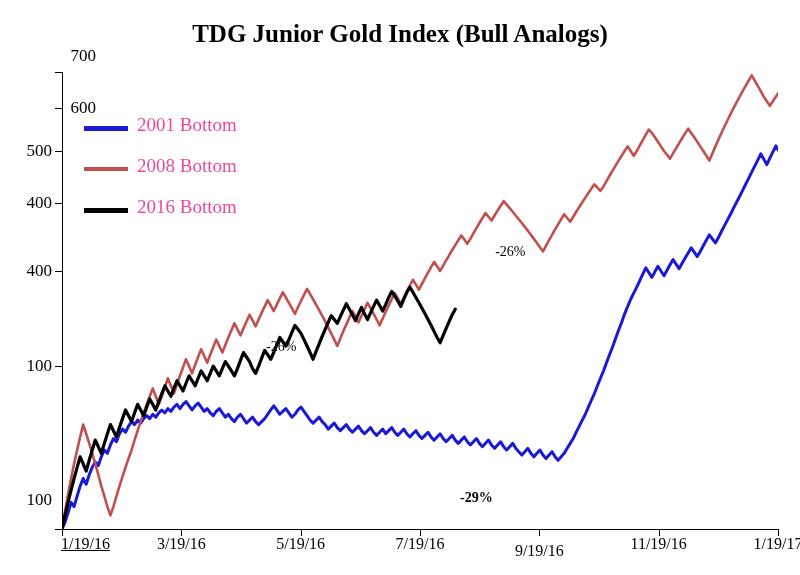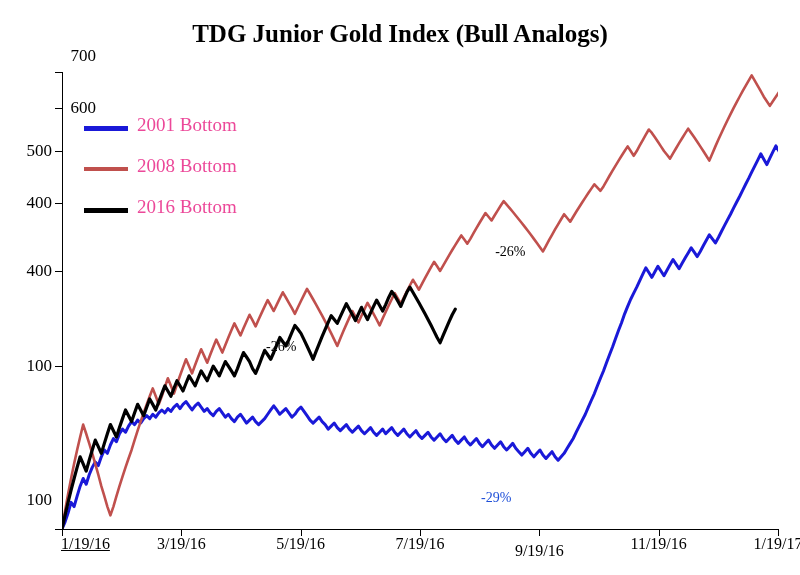--- a/index.html
+++ b/index.html
@@ -158,21 +158,21 @@
       <div class="x-label" style="left: 539.357px; top: 535px; margin-top: 7px;">9/19/16</div>
       <div class="x-tick" style="left: 539.357px; top: 529px;"></div>
       <div class="x-label" style="left: 658.643px; top: 535px;">11/19/16</div>
       <div class="x-tick" style="left: 658.643px; top: 529px;"></div>
       <div class="x-label" style="left: 778px; top: 535px;">1/19/17</div>
       <div class="x-tick" style="left: 778px; top: 529px;"></div>
     </div>
   <div id="annotations-layer">
       <div class="annot" style="left: 266.06px; top: 339.229px; color: rgb(0, 0, 0);">-26%</div>
       <div class="annot" style="left: 495.18px; top: 244.369px; color: rgb(0, 0, 0);">-26%</div>
-      <div class="annot" style="left: 481px; top: 490.297px; color: #1d4ed8;">-29%</div>
+      <div class="annot" style="left: 460px; top: 490.297px; color: #000000; font-weight: bold;">-29%</div>
     </div>
 
   <div class="legend">
     <div class="legend-row">
       <div class="legend-swatch" id="sw0" style="background: rgb(26, 25, 216); height: 5px;"></div>
       <div class="legend-label">2001 Bottom</div>
     </div>
     <div class="legend-row">
       <div class="legend-swatch" id="sw1" style="background: rgb(192, 80, 77);"></div>
       <div class="legend-label">2008 Bottom</div>

